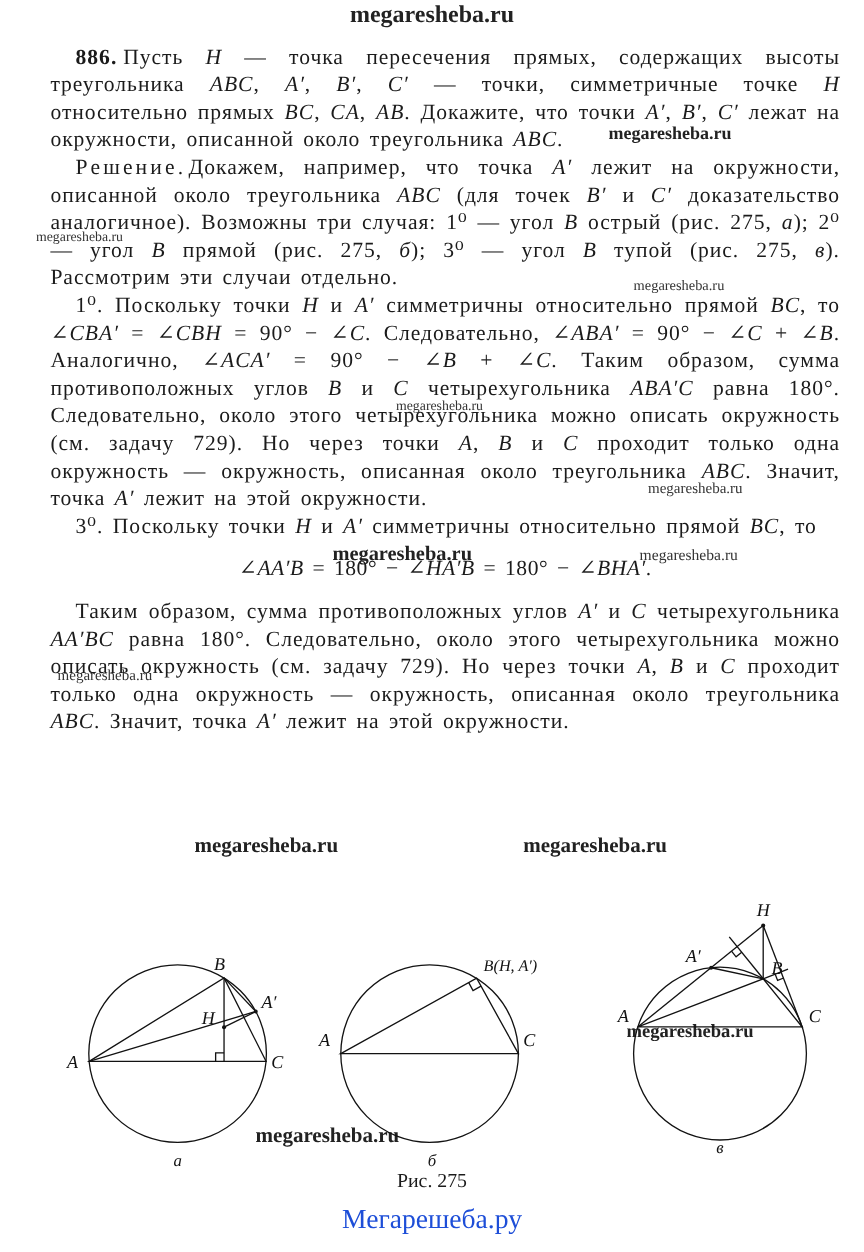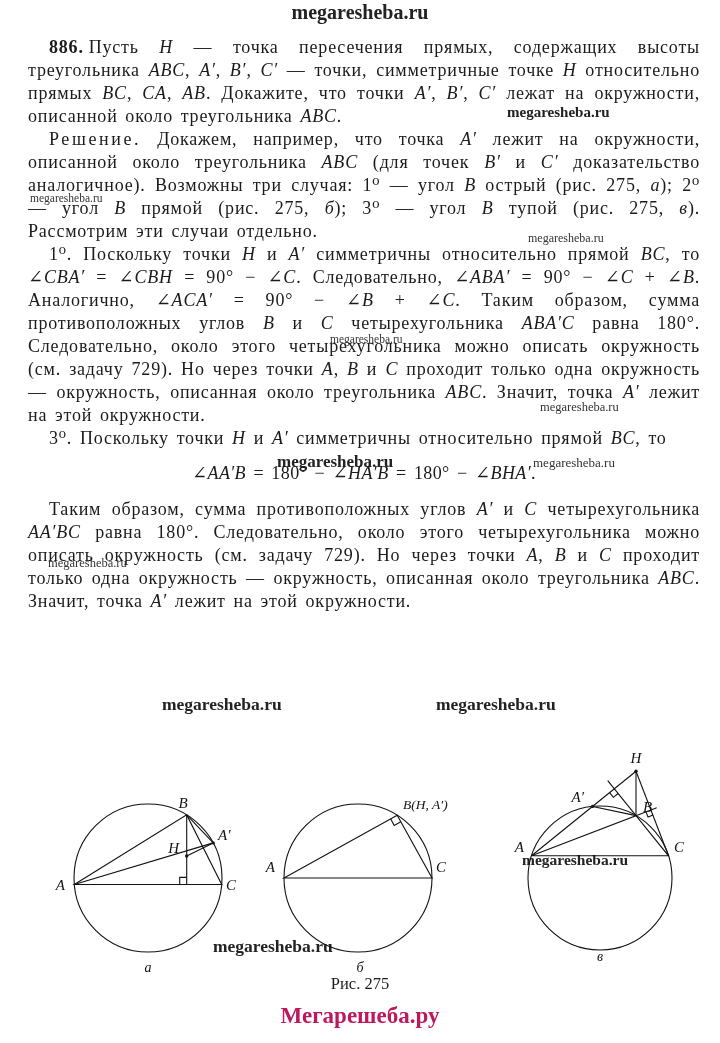--- a/index.html
+++ b/index.html
@@ -5,36 +5,36 @@
   * { margin:0; padding:0; box-sizing:border-box; }
   html, body { width:720px; height:1043px; }
   body {
     position:relative;
     background:#ffffff;
     color:#1b1b1b;
     font-family:"Liberation Serif","DejaVu Serif",serif;
     overflow:hidden;
   }
   .text {
-    position:absolute; left:28px; right:20px; top:36px;
+    position:absolute; left:42px; right:20px; top:36px;
     font-size:18px; line-height:23px;
     letter-spacing:0.8px; word-spacing:2.5px;
     text-align:justify;
   }
   .text p { text-indent:21px; margin:0; }
   .m { font-style:italic; }
   b.num { font-weight:bold; margin-right:5px; }
-  .sp { letter-spacing:2.6px; margin-right:16px; }
+  .sp { letter-spacing:2.6px; margin-right:2px; }
   .formulas { margin:8px 0 10px; }
   .formula { text-align:center; text-indent:0; font-size:18px; line-height:30px; letter-spacing:0.4px; }
   .wm { position:absolute; font-weight:bold; color:#222; white-space:nowrap; }
   .wm-top { left:0; right:0; top:1px; text-align:center; font-size:20px; }
   .wm-n { font-weight:normal; color:#333; }
   .caption { position:absolute; left:0; right:0; top:974px; text-align:center; font-size:16.5px; }
-  .site-footer { position:absolute; left:0; right:0; top:1003px; text-align:center; font-size:23px; font-weight:bold; color:#be185d; }
+  .site-footer { position:absolute; left:0; right:0; top:1003px; text-align:center; font-size:23px; font-weight:normal; color:#1d4ed8; }
   .fig { position:absolute; overflow:visible; }
   .fig .ln { stroke:#121212; fill:none; stroke-width:1.1; }
   .fig .dot { fill:#121212; stroke:none; }
   .fig text { font:italic 15px "Liberation Serif","DejaVu Serif",serif; fill:#121212; }
   .fig .small-label { font-size:13.5px; }
   .fig .figlabel { font-size:14px; }
 </style>
 </head>
 <body>
 

